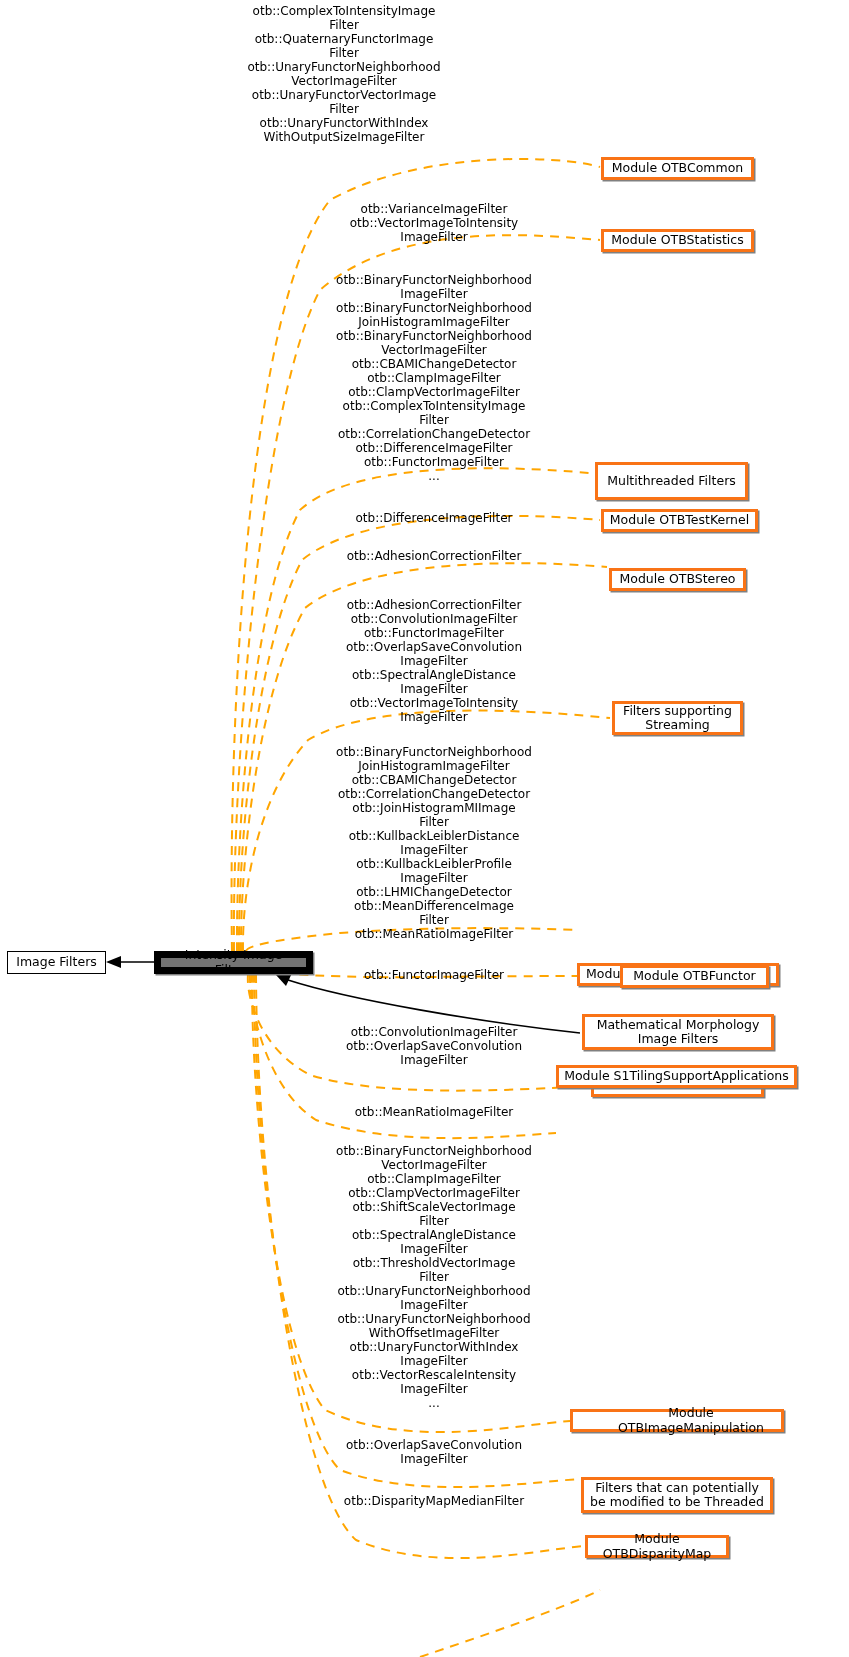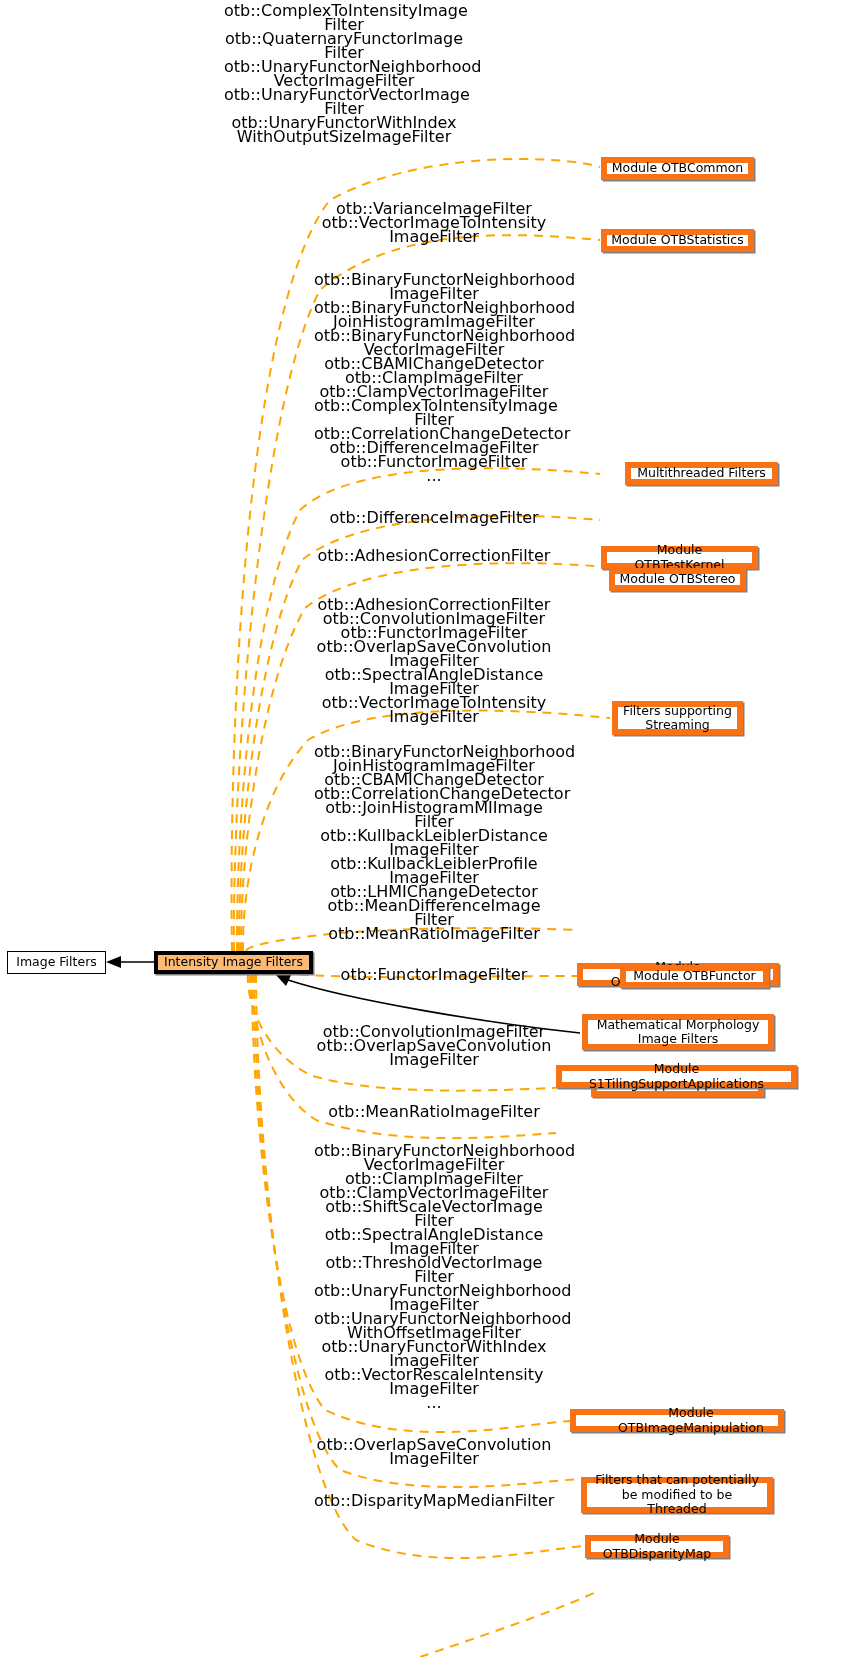--- a/index.html
+++ b/index.html
@@ -8,43 +8,43 @@
     font-family:"DejaVu Sans","Liberation Sans",sans-serif;
     position:relative;overflow:hidden;
   }
   #stage{position:absolute;left:0;top:0;width:849px;height:1657px;}
   .edge-layer{position:absolute;left:0;top:0;width:849px;height:1657px;pointer-events:none;}
 
   
   .node{
     position:absolute;
     box-sizing:border-box;
-    border:6px solid #f97316;
+    border:3px solid #f97316;
     background:#ffffff;
     color:#000;
     font-size:12.5px;
     line-height:14.5px;
     text-align:center;
     display:flex;
     align-items:center;
     justify-content:center;
     white-space:pre-line;
     box-shadow:1.5px 1.5px 0 0 #808080;
     padding:0 4px;
   }
   .node.current{
-    background:#fdba74;
-    border:4px solid #000000;
+    background:#737373;
+    border:7px solid #000000;
   }
   .node.plain{box-shadow:none;border:1px solid #000;}
 
   
   .elabel{
     position:absolute;
-    font-size:16px;
+    font-size:12px;
     line-height:14px;
     color:#000;
     text-align:center;
     white-space:pre-line;
     width:220px;
   }
 </style>
 </head>
 <body>
 
@@ -195,25 +195,25 @@
   </div>
 
   <div class="node" style="left:601px;top:157px;width:153px;height:23px;">
     <span>Module OTBCommon</span>
   </div>
 
   <div class="node" style="left:601px;top:229px;width:153px;height:23px;">
     <span>Module OTBStatistics</span>
   </div>
 
-  <div class="node" style="left:625px;top:462px;width:153px;height:23px;">
+  <div class="node" style="left:595px;top:462px;width:153px;height:38px;">
     <span>Multithreaded Filters</span>
   </div>
 
-  <div class="node" style="left:601px;top:509px;width:157px;height:23px;margin-top:37px;">
+  <div class="node" style="left:601px;top:509px;width:157px;height:23px;">
     <span>Module OTBTestKernel</span>
   </div>
 
   <div class="node" style="left:609px;top:556px;width:137px;height:23px;margin-top:12px;">
     <span>Module OTBStereo</span>
   </div>
 
   <div class="node" style="left:612px;top:701px;width:131px;height:34px;">
     <span>Filters supporting
 Streaming</span>

